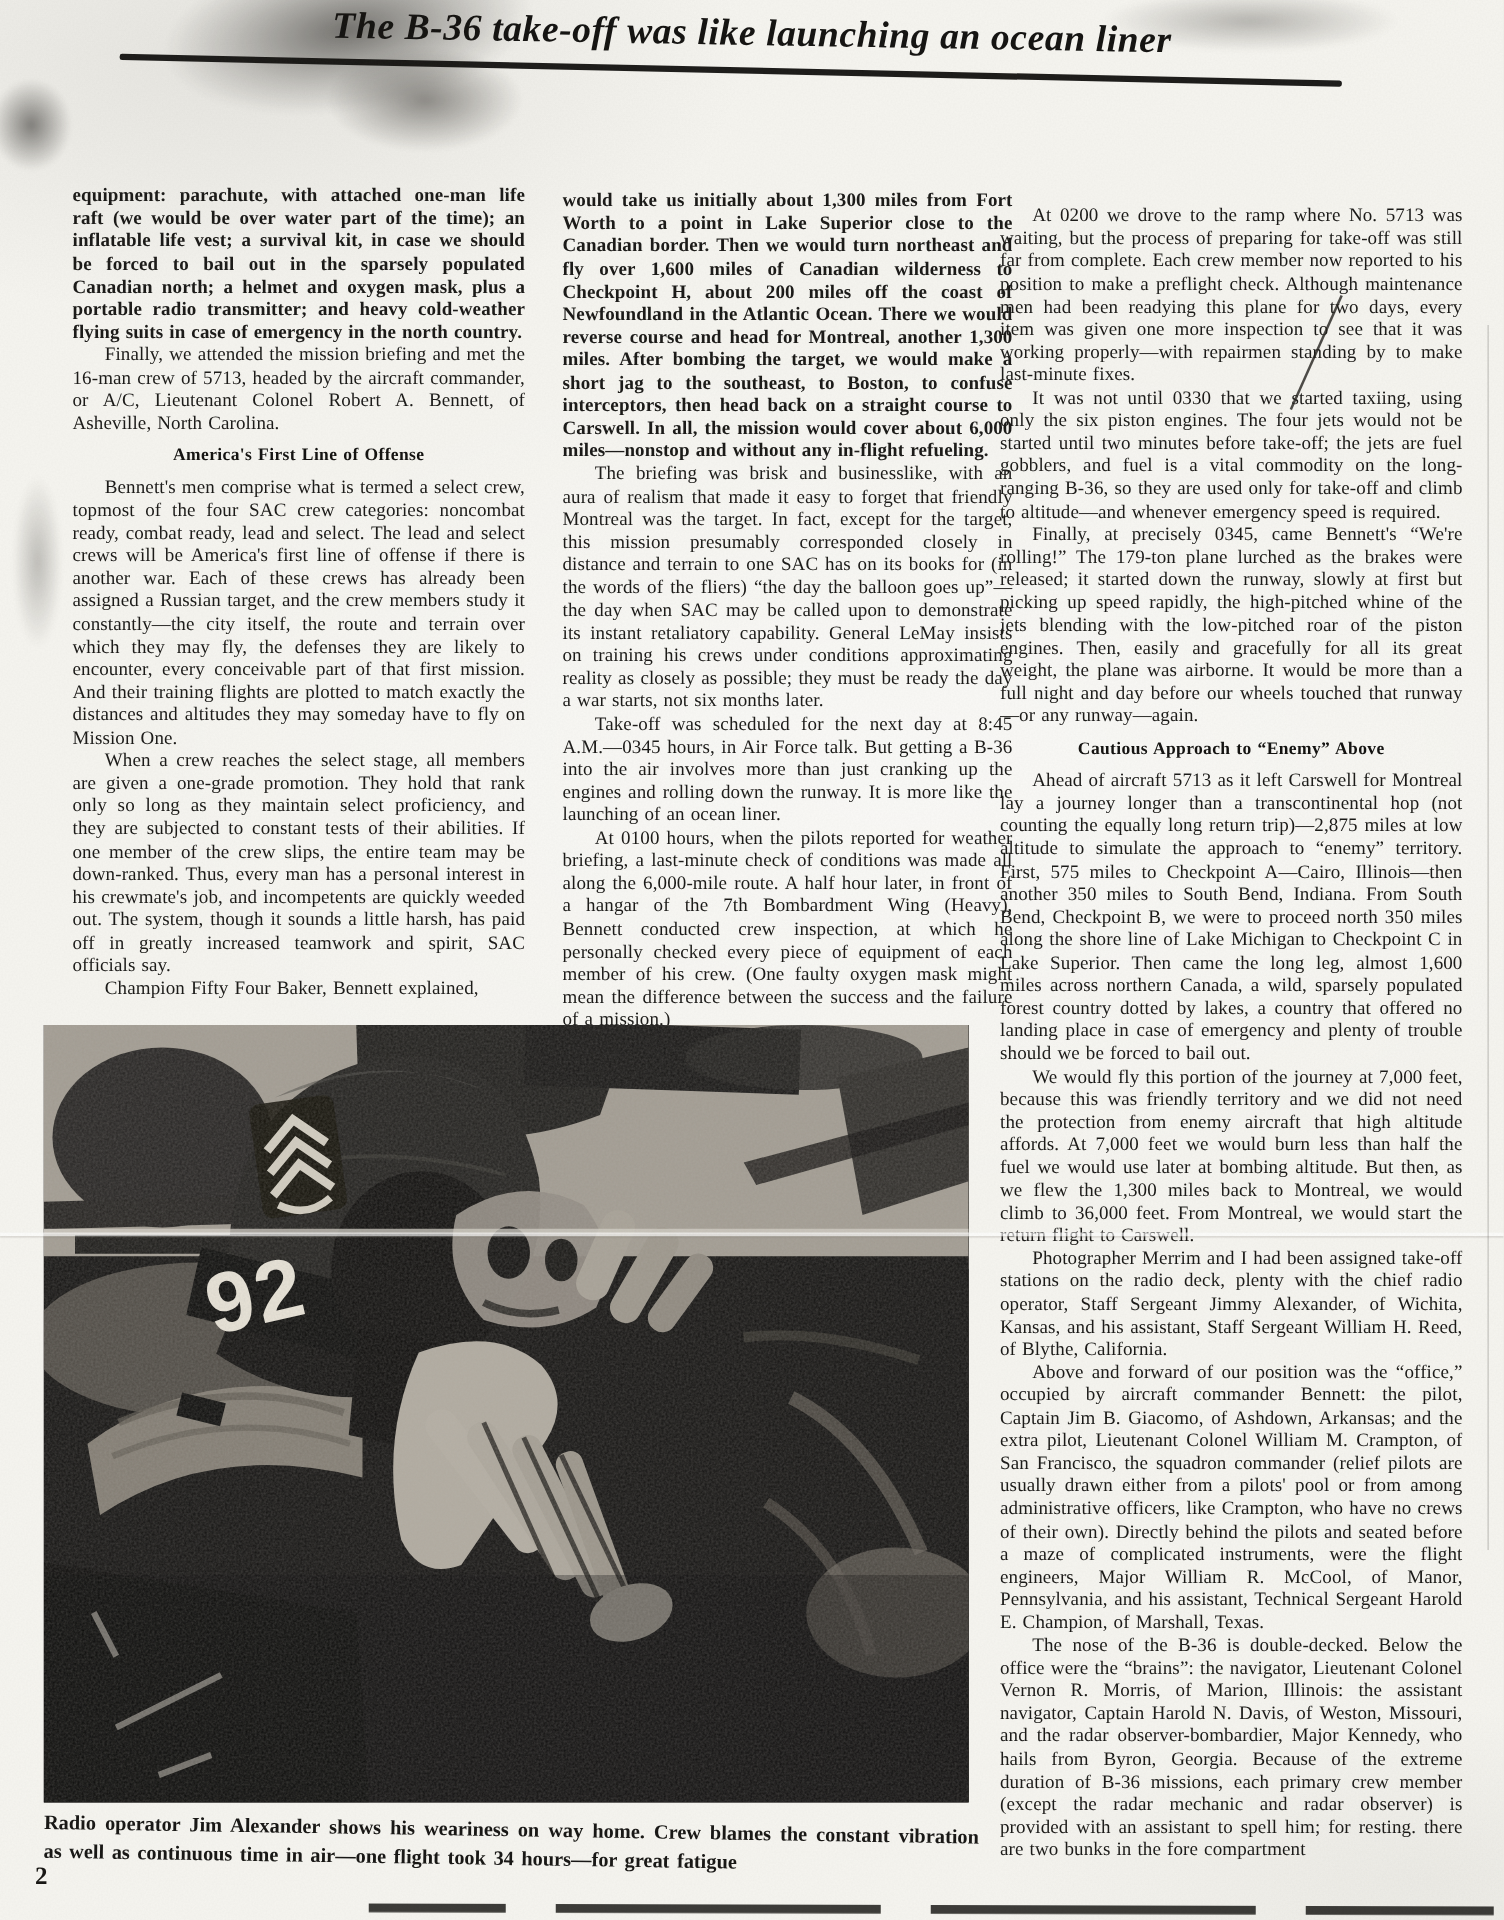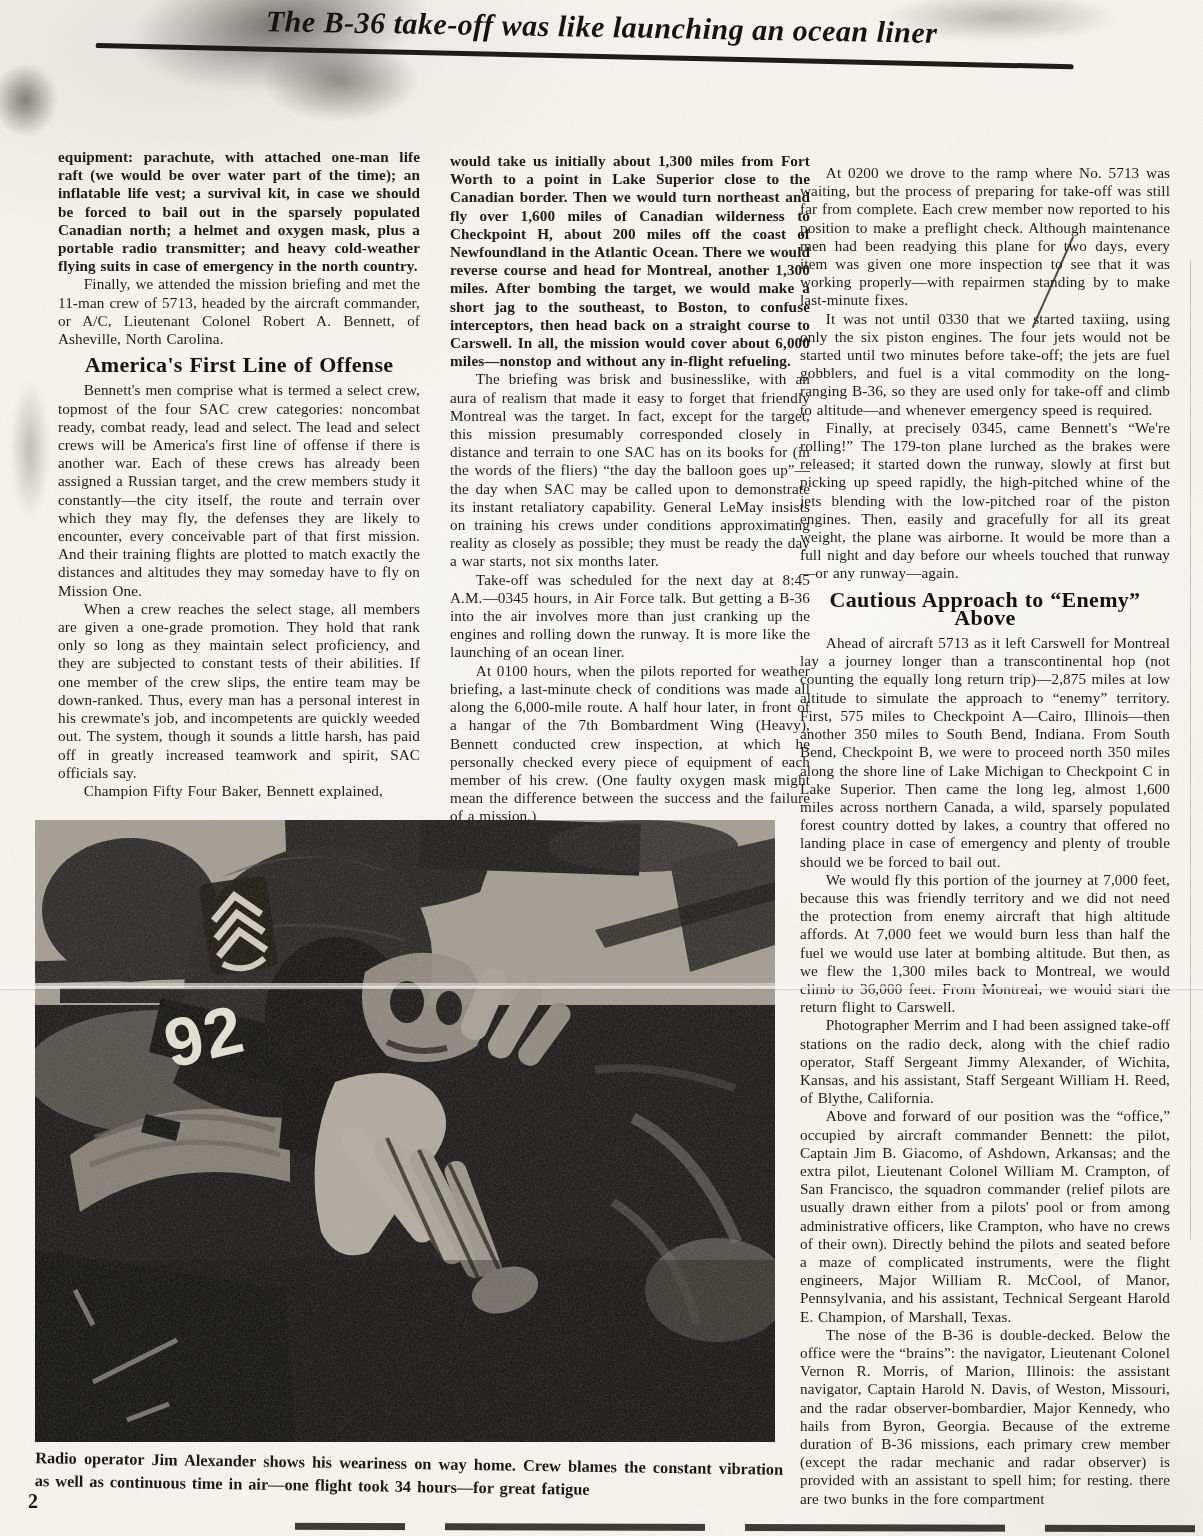--- a/index.html
+++ b/index.html
@@ -16,21 +16,21 @@
   .masthead h1{margin:0;text-align:center;font-size:30px;font-weight:bold;font-style:italic;
     letter-spacing:.5px;color:#131210;}
   .rule{margin:10px auto 0 auto;width:978px;height:5px;background:#1c1b19;border-radius:2px;
     transform:translateX(-17px) rotate(.25deg);}
 
   
   .col{position:absolute;text-align:justify;font-size:15.2px;line-height:18.2px;
     word-spacing:.06em;letter-spacing:.1px;color:#1a1917;overflow:hidden;}
   .col p{margin:0;text-indent:1.7em;}
   .col p.noindent{text-indent:0;font-weight:bold;}
-  .col h3{margin:8px 0 7px 0;text-align:center;font-size:22px;font-weight:bold;color:#12110f;
+  .col h3{margin:8px 0 7px 0;text-align:center;font-size:14px;font-weight:bold;color:#12110f;
     letter-spacing:.3px;}
   .col-1{left:58px;top:148px;width:362px;height:668px;}
   .col-2{left:450px;top:152px;width:360px;height:680px;}
   .col-3{left:800px;top:164px;width:370px;height:1380px;}
 
   
   .photo-fig{position:absolute;left:35px;top:820px;width:740px;margin:0;}
   .photo-frame{width:740px;height:622px;overflow:hidden;background:#141312;}
   .photo-frame svg{display:block;}
   .caption{position:absolute;left:35px;top:1452px;width:748px;font-weight:bold;
@@ -66,42 +66,42 @@
 
 <div class="page">
 
   <header class="masthead">
     <h1>The B-36 take-off was like launching an ocean liner</h1>
     <div class="rule"></div>
   </header>
 
   <section class="col col-1">
     <p class="noindent">equipment: parachute, with attached one-man life raft (we would be over water part of the time); an inflatable life vest; a survival kit, in case we should be forced to bail out in the sparsely populated Canadian north; a helmet and oxygen mask, plus a portable radio transmitter; and heavy cold-weather flying suits in case of emergency in the north country.</p>
-    <p>Finally, we attended the mission briefing and met the 11-man crew of 5713, headed by the aircraft commander, or A/C, Lieutenant Colonel Robert A. Bennett, of Asheville, North Carolina.</p>
+    <p>Finally, we attended the mission briefing and met the 16-man crew of 5713, headed by the aircraft commander, or A/C, Lieutenant Colonel Robert A. Bennett, of Asheville, North Carolina.</p>
     <h3>America's First Line of Offense</h3>
     <p>Bennett's men comprise what is termed a select crew, topmost of the four SAC crew categories: noncombat ready, combat ready, lead and select. The lead and select crews will be America's first line of offense if there is another war. Each of these crews has already been assigned a Russian target, and the crew members study it constantly—the city itself, the route and terrain over which they may fly, the defenses they are likely to encounter, every conceivable part of that first mission. And their training flights are plotted to match exactly the distances and altitudes they may someday have to fly on Mission One.</p>
     <p>When a crew reaches the select stage, all members are given a one-grade promotion. They hold that rank only so long as they maintain select proficiency, and they are subjected to constant tests of their abilities. If one member of the crew slips, the entire team may be down-ranked. Thus, every man has a personal interest in his crewmate's job, and incompetents are quickly weeded out. The system, though it sounds a little harsh, has paid off in greatly increased teamwork and spirit, SAC officials say.</p>
     <p>Champion Fifty Four Baker, Bennett explained,</p>
   </section>
 
   <section class="col col-2">
     <p class="noindent">would take us initially about 1,300 miles from Fort Worth to a point in Lake Superior close to the Canadian border. Then we would turn northeast and fly over 1,600 miles of Canadian wilderness to Checkpoint H, about 200 miles off the coast of Newfoundland in the Atlantic Ocean. There we would reverse course and head for Montreal, another 1,300 miles. After bombing the target, we would make a short jag to the southeast, to Boston, to confuse interceptors, then head back on a straight course to Carswell. In all, the mission would cover about 6,000 miles—nonstop and without any in-flight refueling.</p>
     <p>The briefing was brisk and businesslike, with an aura of realism that made it easy to forget that friendly Montreal was the target. In fact, except for the target, this mission presumably corresponded closely in distance and terrain to one SAC has on its books for (in the words of the fliers) “the day the balloon goes up”—the day when SAC may be called upon to demonstrate its instant retaliatory capability. General LeMay insists on training his crews under conditions approximating reality as closely as possible; they must be ready the day a war starts, not six months later.</p>
     <p>Take-off was scheduled for the next day at 8:45 A.M.—0345 hours, in Air Force talk. But getting a B-36 into the air involves more than just cranking up the engines and rolling down the runway. It is more like the launching of an ocean liner.</p>
     <p>At 0100 hours, when the pilots reported for weather briefing, a last-minute check of conditions was made all along the 6,000-mile route. A half hour later, in front of a hangar of the 7th Bombardment Wing (Heavy), Bennett conducted crew inspection, at which he personally checked every piece of equipment of each member of his crew. (One faulty oxygen mask might mean the difference between the success and the failure of a mission.)</p>
   </section>
 
   <section class="col col-3">
     <p>At 0200 we drove to the ramp where No. 5713 was waiting, but the process of preparing for take-off was still far from complete. Each crew member now reported to his position to make a preflight check. Although maintenance men had been readying this plane for two days, every item was given one more inspection to see that it was working properly—with repairmen standing by to make last-minute fixes.</p>
     <p>It was not until 0330 that we started taxiing, using only the six piston engines. The four jets would not be started until two minutes before take-off; the jets are fuel gobblers, and fuel is a vital commodity on the long-ranging B-36, so they are used only for take-off and climb to altitude—and whenever emergency speed is required.</p>
     <p>Finally, at precisely 0345, came Bennett's “We're rolling!” The 179-ton plane lurched as the brakes were released; it started down the runway, slowly at first but picking up speed rapidly, the high-pitched whine of the jets blending with the low-pitched roar of the piston engines. Then, easily and gracefully for all its great weight, the plane was airborne. It would be more than a full night and day before our wheels touched that runway —or any runway—again.</p>
     <h3>Cautious Approach to “Enemy” Above</h3>
     <p>Ahead of aircraft 5713 as it left Carswell for Montreal lay a journey longer than a transcontinental hop (not counting the equally long return trip)—2,875 miles at low altitude to simulate the approach to “enemy” territory. First, 575 miles to Checkpoint A—Cairo, Illinois—then another 350 miles to South Bend, Indiana. From South Bend, Checkpoint B, we were to proceed north 350 miles along the shore line of Lake Michigan to Checkpoint C in Lake Superior. Then came the long leg, almost 1,600 miles across northern Canada, a wild, sparsely populated forest country dotted by lakes, a country that offered no landing place in case of emergency and plenty of trouble should we be forced to bail out.</p>
     <p>We would fly this portion of the journey at 7,000 feet, because this was friendly territory and we did not need the protection from enemy aircraft that high altitude affords. At 7,000 feet we would burn less than half the fuel we would use later at bombing altitude. But then, as we flew the 1,300 miles back to Montreal, we would climb to 36,000 feet. From Montreal, we would start the return flight to Carswell.</p>
-    <p>Photographer Merrim and I had been assigned take-off stations on the radio deck, along with the chief radio operator, Staff Sergeant Jimmy Alexander, of Wichita, Kansas, and his assistant, Staff Sergeant William H. Reed, of Blythe, California.</p>
+    <p>Photographer Merrim and I had been assigned take-off stations on the radio deck, plenty with the chief radio operator, Staff Sergeant Jimmy Alexander, of Wichita, Kansas, and his assistant, Staff Sergeant William H. Reed, of Blythe, California.</p>
     <p>Above and forward of our position was the “office,” occupied by aircraft commander Bennett: the pilot, Captain Jim B. Giacomo, of Ashdown, Arkansas; and the extra pilot, Lieutenant Colonel William M. Crampton, of San Francisco, the squadron commander (relief pilots are usually drawn either from a pilots' pool or from among administrative officers, like Crampton, who have no crews of their own). Directly behind the pilots and seated before a maze of complicated instruments, were the flight engineers, Major William R. McCool, of Manor, Pennsylvania, and his assistant, Technical Sergeant Harold E. Champion, of Marshall, Texas.</p>
     <p>The nose of the B-36 is double-decked. Below the office were the “brains”: the navigator, Lieutenant Colonel Vernon R. Morris, of Marion, Illinois: the assistant navigator, Captain Harold N. Davis, of Weston, Missouri, and the radar observer-bombardier, Major Kennedy, who hails from Byron, Georgia. Because of the extreme duration of B-36 missions, each primary crew member (except the radar mechanic and radar observer) is provided with an assistant to spell him; for resting. there are two bunks in the fore compartment</p>
   </section>
 
   <figure class="photo-fig">
     <div class="photo-frame">
       <svg width="740" height="622" viewBox="0 0 740 622" xmlns="http://www.w3.org/2000/svg">
         <defs>
           <filter id="grain" x="0" y="0" width="100%" height="100%">
             <feTurbulence type="fractalNoise" baseFrequency="0.55" numOctaves="2" result="n"></feTurbulence>

